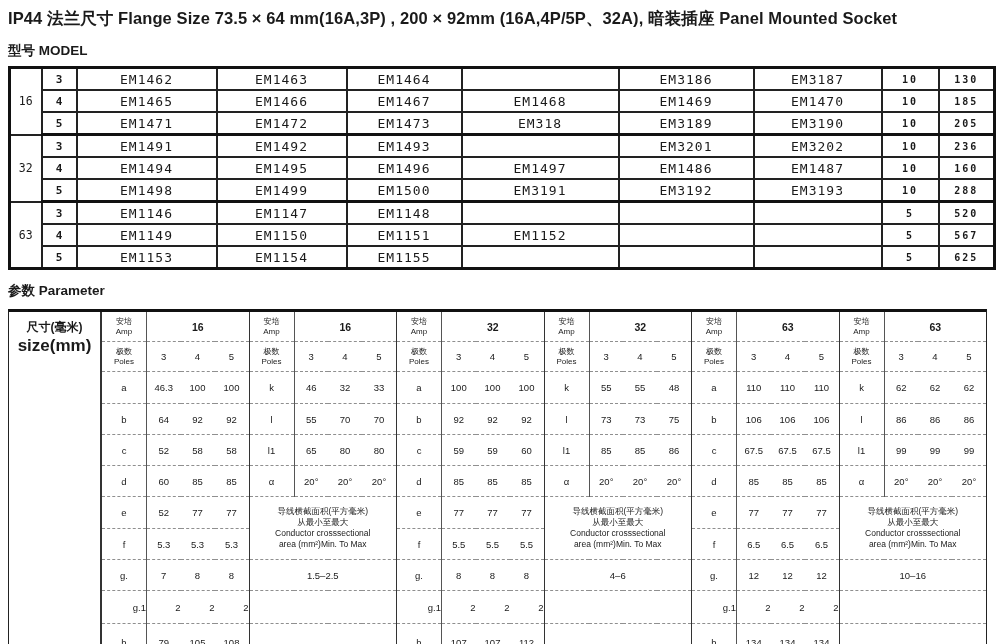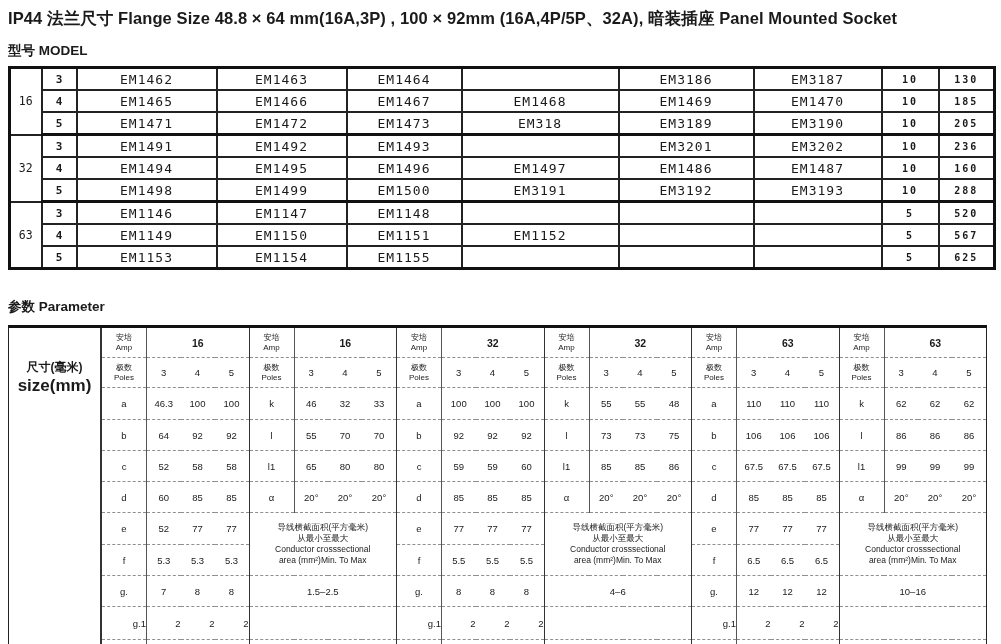--- a/index.html
+++ b/index.html
@@ -23,32 +23,32 @@
   #model-table td{
     border:2px solid #222;height:20px;padding:0;text-align:center;
     vertical-align:middle;overflow:hidden;
   }
   #model-table tr.group-end td{border-bottom:3px solid #111;}
   #model-table td.amp{font-size:11.5px;font-family:"DejaVu Sans Mono",monospace;}
   #model-table td.poles{font-size:11px;font-weight:bold;font-family:"DejaVu Sans Mono",monospace;}
   #model-table td.model{font-size:13px;letter-spacing:1px;font-family:"DejaVu Sans Mono",monospace;margin-left:32px;}
   #model-table td.qty,#model-table td.wt{font-size:10px;font-weight:bold;letter-spacing:2px;font-family:"DejaVu Sans Mono",monospace;}
   
-  #param-heading{margin-top:28px;}
+  #param-heading{margin-top:12px;}
   #param-wrap{
     display:flex;align-items:stretch;margin:9px 0 0 8px;width:979px;
     border:1.5px solid #222;border-top:3px solid #111;border-bottom:3px solid #111;
     box-sizing:border-box;
   }
   #size-cell{
     width:92px;box-sizing:border-box;border-right:1.5px solid #333;
     text-align:center;padding-top:7px;flex:none;
   }
   #size-cell span{display:block;font-weight:bold;}
-  #size-cell .cn{font-size:12px;margin-top:24px;}
+  #size-cell .cn{font-size:12px;}
   #size-cell .en{font-size:17px;}
   table.pg{
     border-collapse:collapse;table-layout:fixed;width:147px;flex:none;
     border-left:1.5px solid #333;
   }
   table.pg td{
     padding:0;text-align:center;vertical-align:middle;
     border-bottom:1px dashed #8f8f8f;overflow:hidden;
   }
   table.pg td.lab{border-right:1px solid #555;}
@@ -68,21 +68,21 @@
   table.pg td.ampval{font-size:10.5px;font-weight:bold;}
   table.pg td.pval{font-size:9.5px;}
   table.pg td.dlabel{font-size:9.5px;}
   table.pg td.note{font-size:8.5px;line-height:1.3;height:61px;border-bottom:1px dashed #8f8f8f;}
   table.pg td.note span{display:block;white-space:nowrap;}
   table.pg td.range{font-size:9.5px;}
 </style>
 </head>
 <body>
 
-<div class="page-title">IP44 法兰尺寸 Flange Size 48.8 × 64 mm(16A,3P) , 100 × 92mm (16A,4P/5P、32A), 暗装插座 Panel Mounted Socket</div>
+<div class="page-title">IP44 法兰尺寸 Flange Size 73.5 × 64 mm(16A,3P) , 200 × 92mm (16A,4P/5P、32A), 暗装插座 Panel Mounted Socket</div>
 
 <div class="section-heading">型号 MODEL</div>
 
 <table id="model-table">
   <colgroup>
     <col style="width:32px">
       <col style="width:35px">
       <col style="width:140px">
     <col style="width:130px">
       <col style="width:115px">

